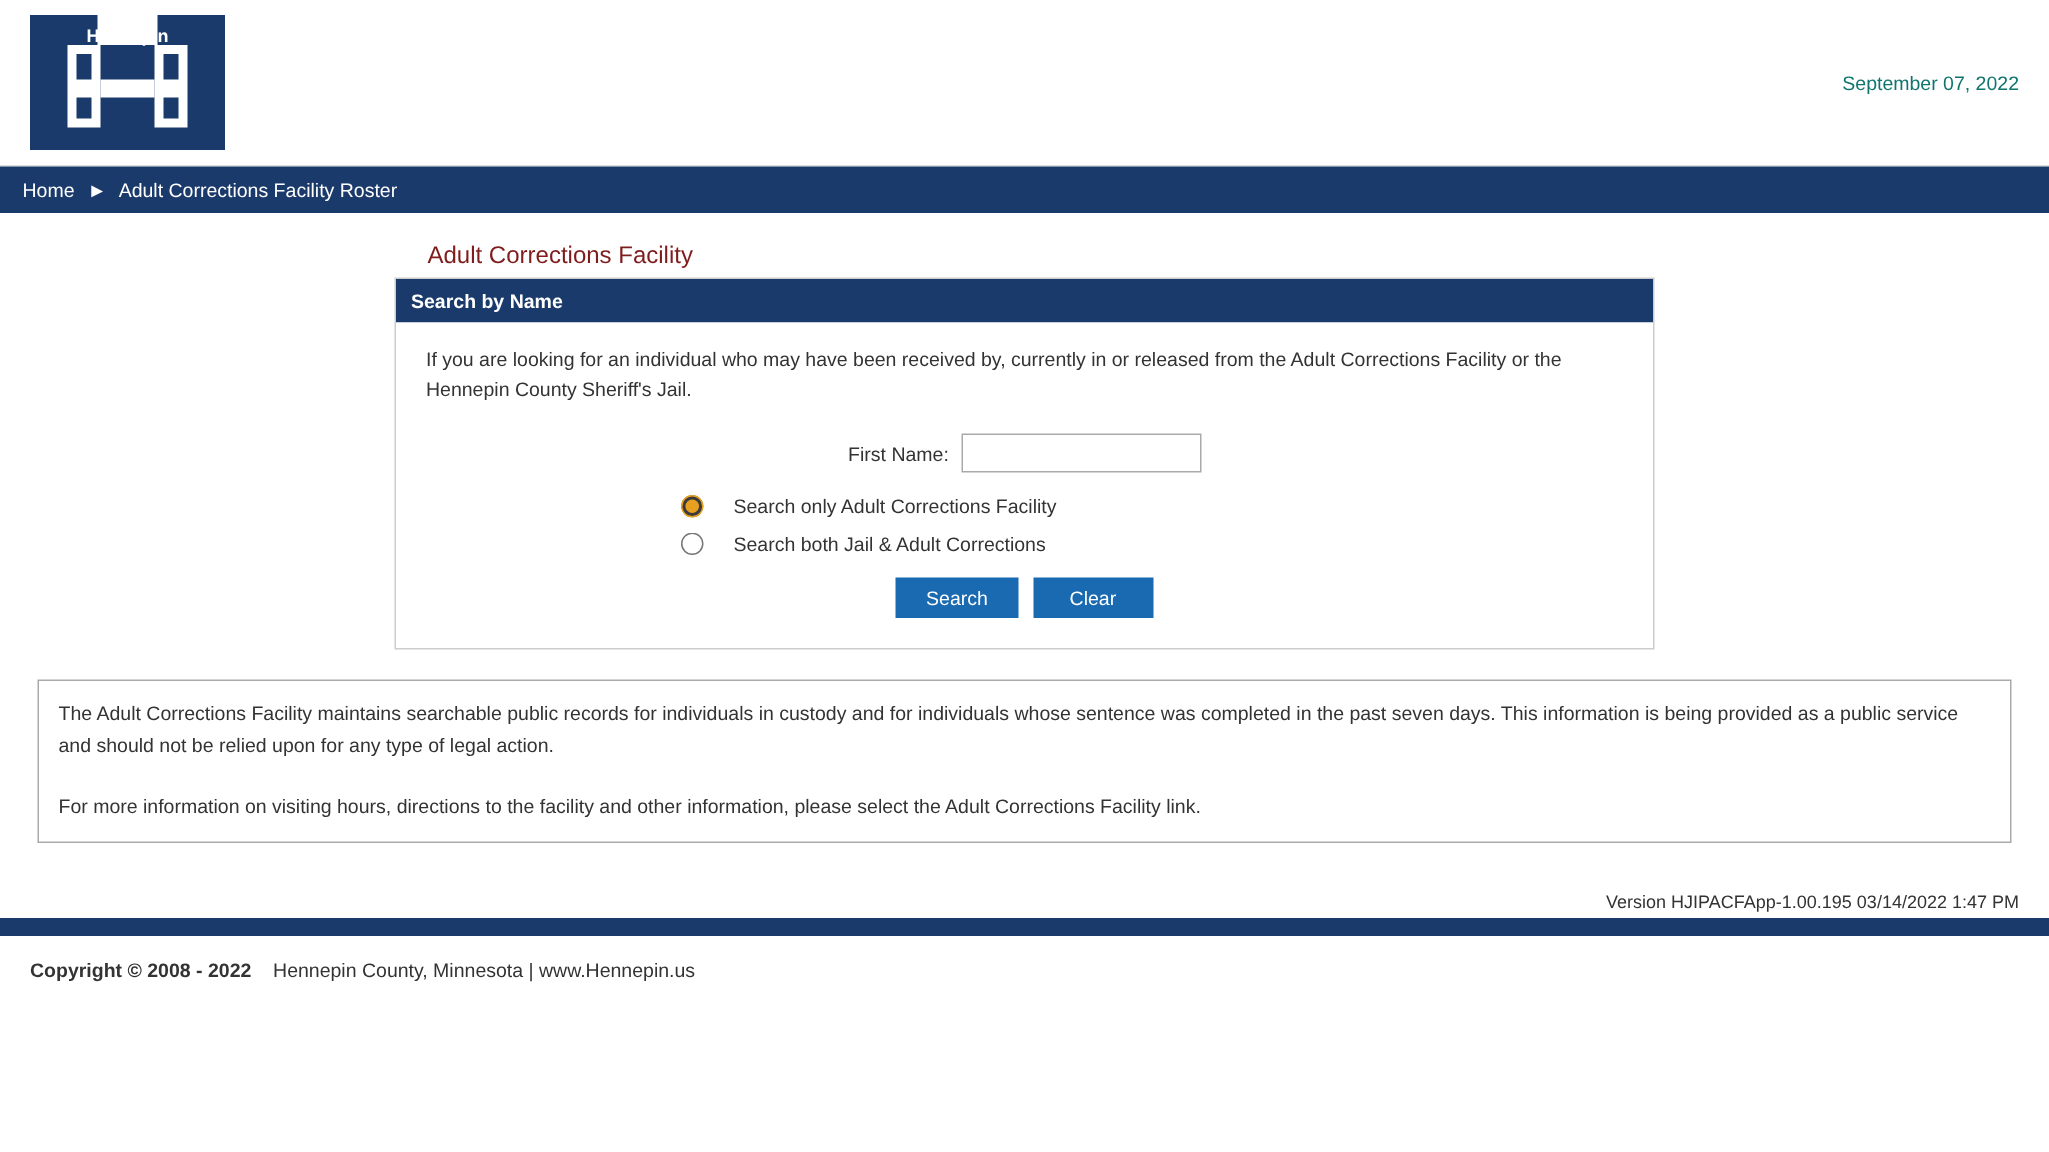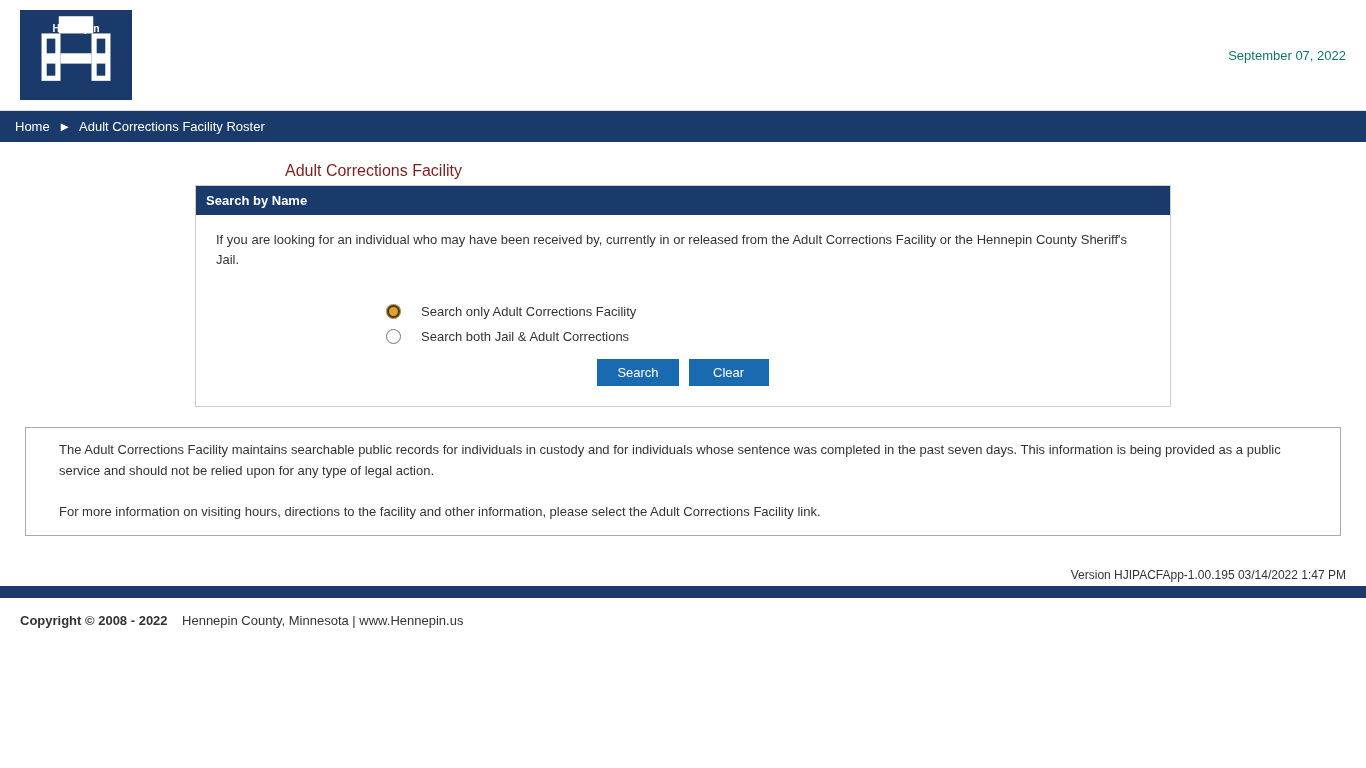--- a/index.html
+++ b/index.html
@@ -13,21 +13,21 @@
       padding: 10px 20px;
       background: #fff;
       border-bottom: 1px solid #ddd;
     }
     #logo-container {
       display: flex;
       align-items: center;
     }
     .logo-box {
       background: #1a3a6b;
-      width: 112px;
+      width: 130px;
       height: 90px;
       display: flex;
       align-items: center;
       justify-content: center;
       position: relative;
     }
     
     .logo-svg {
       width: 130px;
       height: 90px;
@@ -62,21 +62,21 @@
 
     .facility-title {
       color: #7f1d1d;
       font-size: 16px;
       margin-left: 270px;
       margin-bottom: 5px;
     }
 
     .search-panel {
       margin: 0 auto;
-      width: 976px;
+      width: 840px;
       border: 1px solid #ccc;
     }
 
     .search-panel-header {
       background: #1a3a6b;
       color: #fff;
       font-weight: bold;
       padding: 7px 10px;
       font-size: 13px;
     }
@@ -166,21 +166,21 @@
       padding: 6px 15px;
       font-size: 13px;
       cursor: pointer;
       min-width: 80px;
     }
 
     
     #info-box {
       border: 1px solid #aaa;
       margin: 20px 10px;
-      padding: 12px 33px;
+      padding: 12px 13px;
       font-size: 13px;
       line-height: 1.6;
       color: #333;
     }
 
     
     .footer-divider {
       height: 12px;
       background: #1a3a6b;
       margin-top: 10px;
@@ -274,20 +274,24 @@
 
 <div id="main-content">
   <div class="facility-title">Adult Corrections Facility</div>
 
   <div class="search-panel">
     <div class="search-panel-header">Search by Name</div>
     <div class="search-panel-body">
       <p class="search-description">If you are looking for an individual who may have been received by, currently in or released from the Adult Corrections Facility or the Hennepin County Sheriff's Jail.</p>
 
       <div class="form-row">
+        <div class="field-group">
+          <label class="field-label">First Name:</label>
+          <input type="text" class="text-input" style="">
+        </div>
       </div>
 
       <div class="radio-group">
         <div class="radio-option">
           <input type="radio" name="search_type" class="radio-input" checked="" style="accent-color: rgb(232, 160, 32);">
           <span>Search only Adult Corrections Facility</span>
         </div>
         <div class="radio-option">
           <input type="radio" name="search_type" class="radio-input" style="">
           <span>Search both Jail &amp; Adult Corrections</span>

